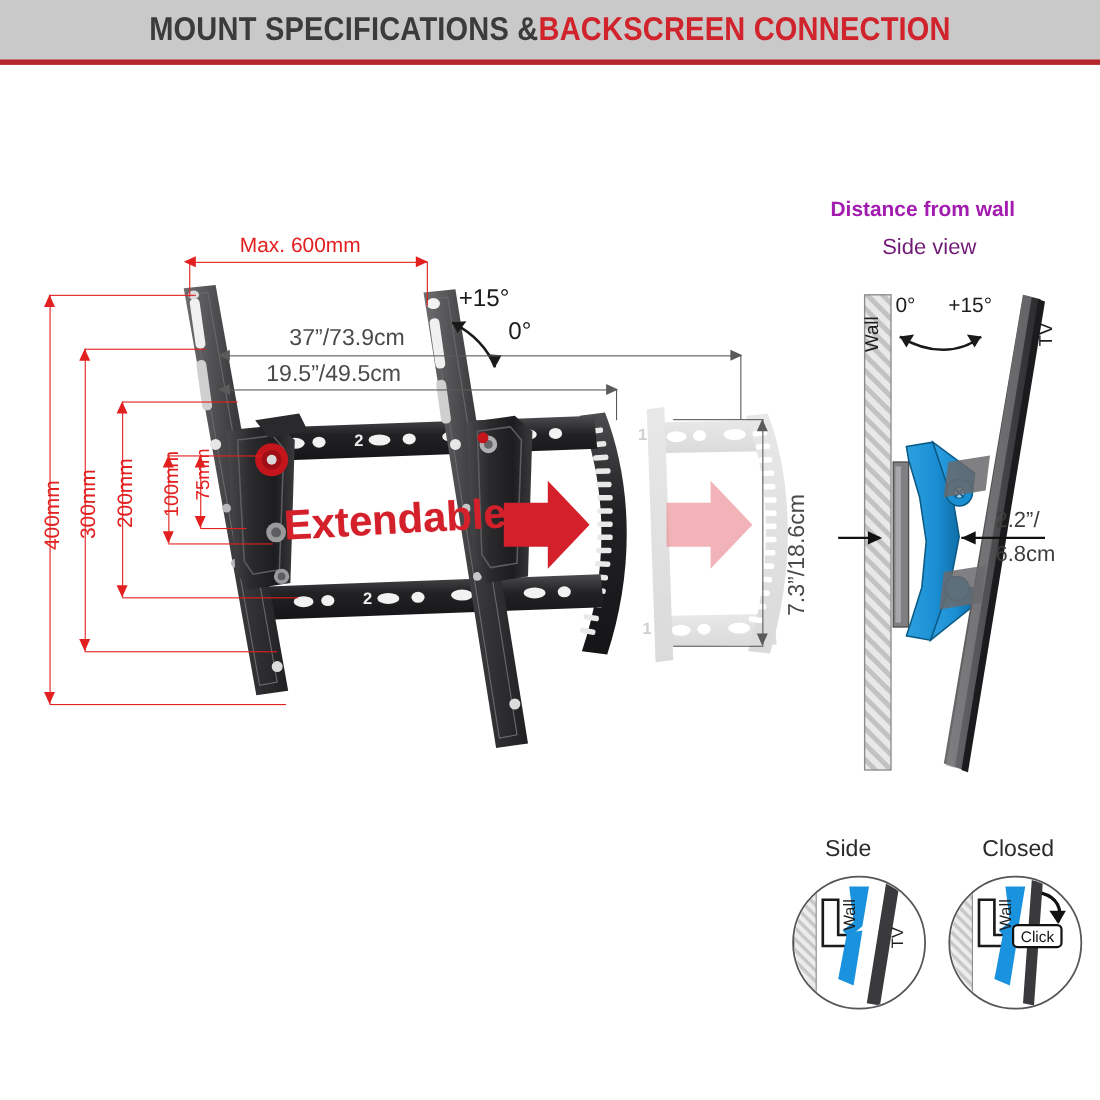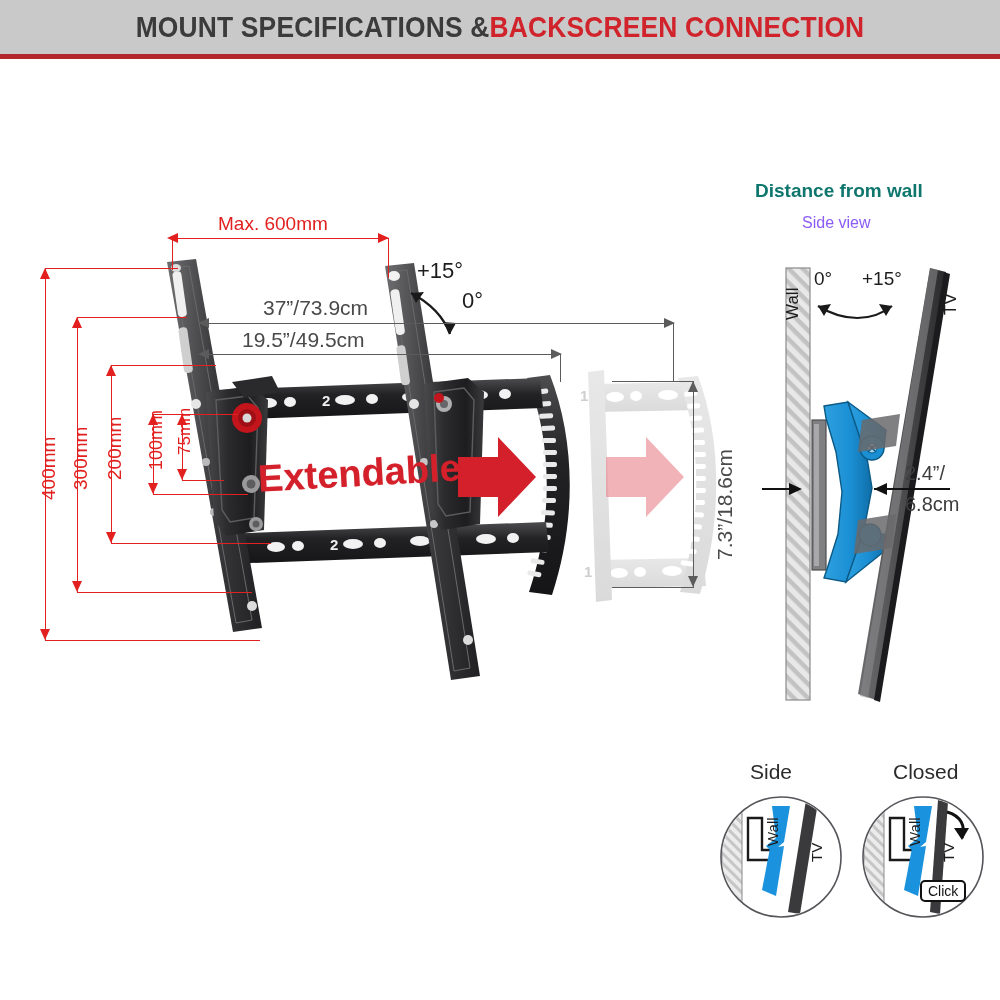--- a/index.html
+++ b/index.html
@@ -52,24 +52,24 @@
   .ah-rt{border-top:5px solid transparent;border-bottom:5px solid transparent;border-left:11px solid #e2201f;}
   .gah-up{border-left:5px solid transparent;border-right:5px solid transparent;border-bottom:11px solid #5b5b5b;}
   .gah-dn{border-left:5px solid transparent;border-right:5px solid transparent;border-top:11px solid #5b5b5b;}
   .gah-lf{border-top:5px solid transparent;border-bottom:5px solid transparent;border-right:11px solid #5b5b5b;}
   .gah-rt{border-top:5px solid transparent;border-bottom:5px solid transparent;border-left:11px solid #5b5b5b;}
   .bah-lf{border-top:6px solid transparent;border-bottom:6px solid transparent;border-right:13px solid #111;}
   .bah-rt{border-top:6px solid transparent;border-bottom:6px solid transparent;border-left:13px solid #111;}
 
   
   .rp-title{
-    position:absolute;font-size:19px;font-weight:bold;color:#0f766e;white-space:nowrap;
+    position:absolute;font-size:19px;font-weight:bold;color:#a21caf;white-space:nowrap;
   }
   .rp-sub{
-    position:absolute;font-size:16px;color:#8b5cf6;white-space:nowrap;
+    position:absolute;font-size:20px;color:#701a75;white-space:nowrap;
   }
   .sv-lbl{position:absolute;font-size:19px;color:#1d1d1d;white-space:nowrap;text-align:right;}
   .sv-lbl-v{position:absolute;font-size:17px;color:#1d1d1d;white-space:nowrap;
             transform:rotate(-90deg);transform-origin:left top;}
   .dim-gray2{position:absolute;font-size:20px;color:#3d3d3d;white-space:nowrap;}
 
   
   .det-cap{position:absolute;font-size:21px;color:#2b2b2b;white-space:nowrap;}
   .click-box{
     position:absolute;border:2px solid #111;border-radius:5px;background:#fff;
@@ -435,26 +435,26 @@
   <div class="rp-title" style="left:755px;top:180px;">Distance from wall</div>
   <div class="rp-sub" style="left:802px;top:214px;">Side view</div>
 
   <div class="sv-lbl-v" style="left:783px;top:320px;">Wall</div>
   <div class="sv-lbl-v" style="left:941px;top:315px;">TV</div>
   <div class="sv-lbl" style="left:814px;top:268px;">0°</div>
   <div class="sv-lbl" style="left:862px;top:268px;">+15°</div>
 
   <div class="ah bah-rt" style="left:789px;top:483px;"></div>
   <div class="ah bah-lf" style="left:874px;top:483px;"></div>
-  <div class="dim-gray2" style="left:905px;top:462px;">2.4”/</div>
+  <div class="dim-gray2" style="left:905px;top:462px;">2.2”/</div>
   <div class="dim-gray2" style="left:905px;top:493px;">6.8cm</div>
 
   <div class="det-cap" style="left:750px;top:760px;">Side</div>
   <div class="det-cap" style="left:893px;top:760px;">Closed</div>
 
   <div class="circ-lbl" style="left:764px;top:846px;">Wall</div>
   <div class="circ-lbl" style="left:808px;top:862px;">TV</div>
   <div class="circ-lbl" style="left:906px;top:846px;">Wall</div>
   <div class="circ-lbl" style="left:940px;top:862px;">TV</div>
 
-  <div class="click-box" style="left:920px;top:880px;text-align:center;">Click</div>
+  <div class="click-box" style="left:920px;top:840px;text-align:center;">Click</div>
 
 </div>
 
 </body></html>

